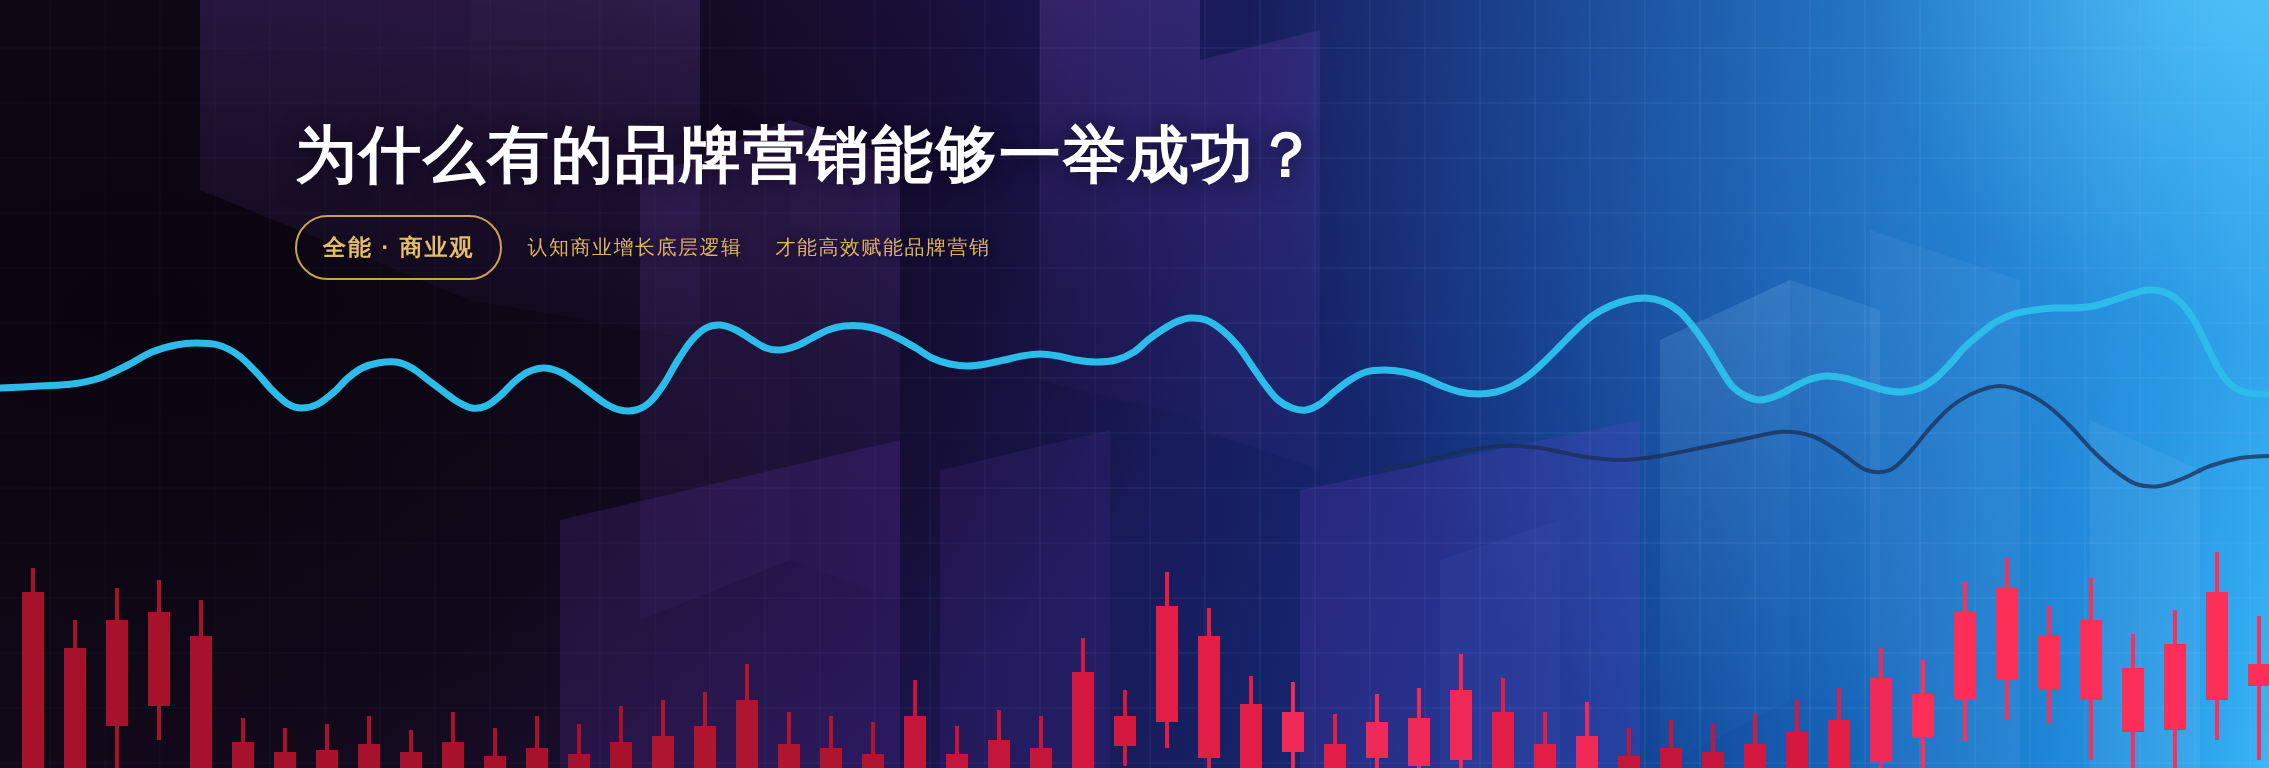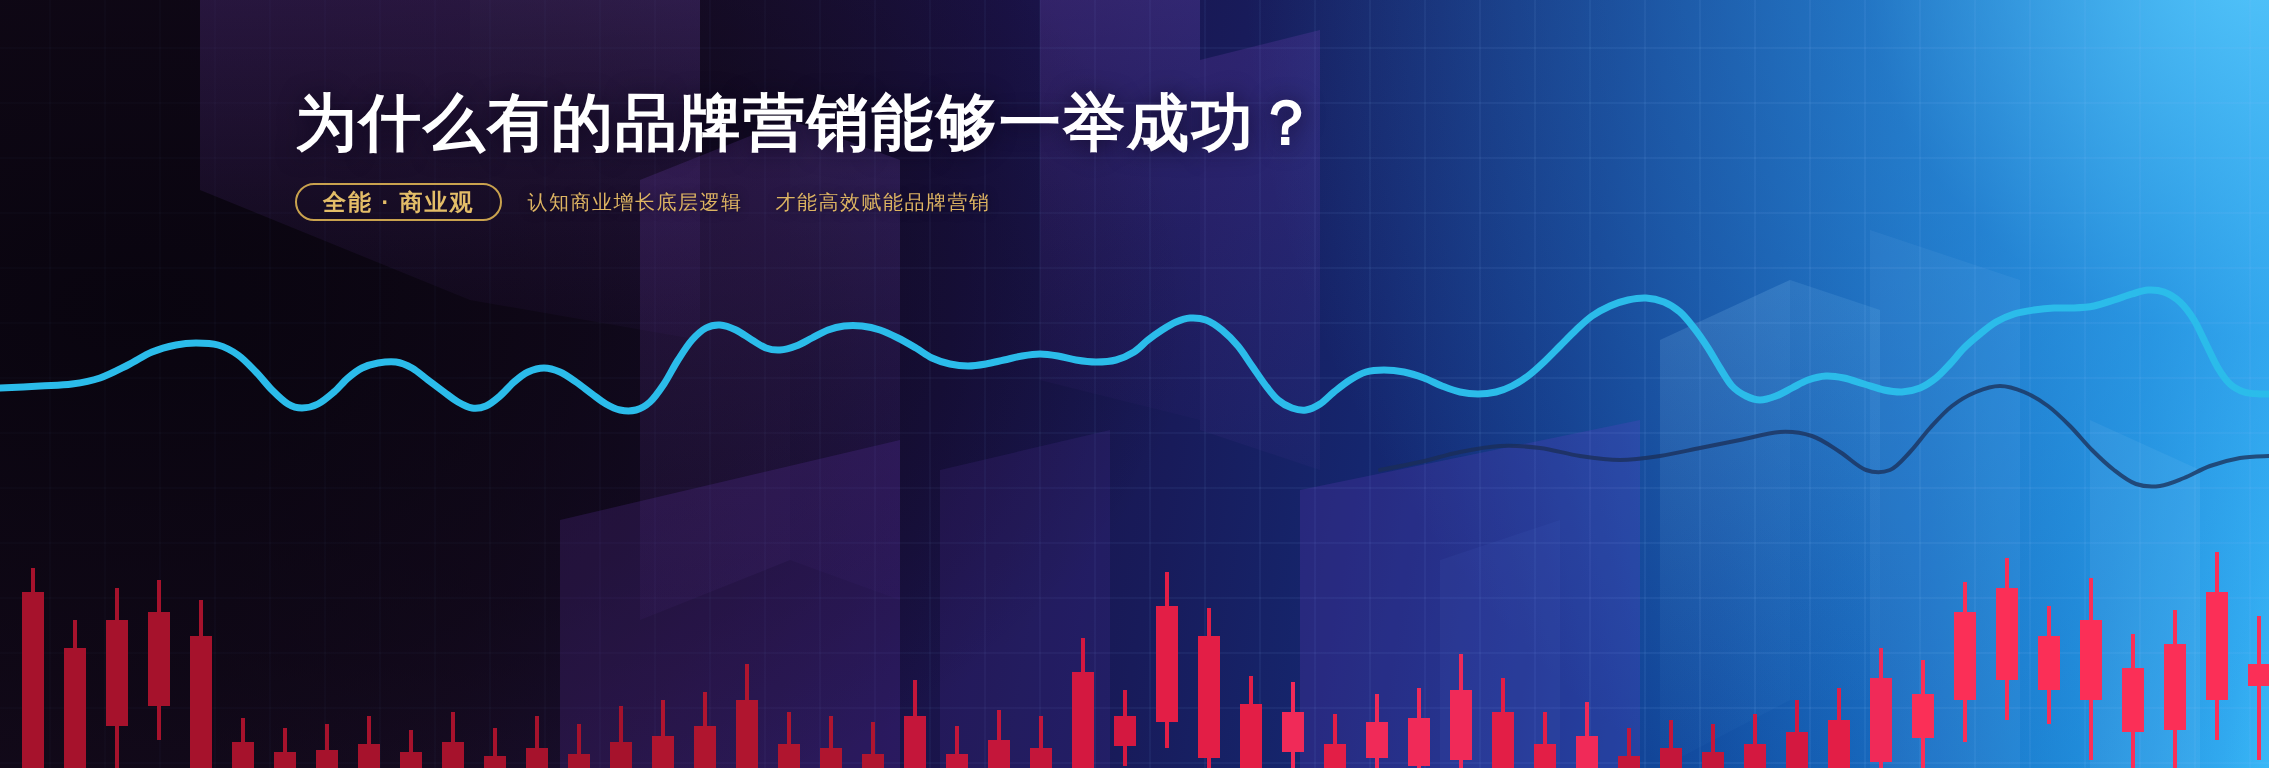--- a/index.html
+++ b/index.html
@@ -49,36 +49,36 @@
     background-position:-6px -8px;
     mask-image:linear-gradient(100deg, rgba(0,0,0,.22) 0%, rgba(0,0,0,.30) 30%, rgba(0,0,0,.75) 58%, rgba(0,0,0,1) 78%, rgba(0,0,0,1) 100%);
     -webkit-mask-image:linear-gradient(100deg, rgba(0,0,0,.22) 0%, rgba(0,0,0,.30) 30%, rgba(0,0,0,.75) 58%, rgba(0,0,0,1) 78%, rgba(0,0,0,1) 100%);
   }
   .shapes, .chart-svg{
     position:absolute; inset:0; width:2269px; height:768px;
   }
 
   
   .content{
-    position:absolute; left:295px; top:88px;
+    position:absolute; left:295px; top:120px;
     z-index:9;
   }
   .title{
     font-size:62px; font-weight:700; color:#ffffff;
     letter-spacing:2px; line-height:1.12;
     white-space:nowrap;
     text-shadow:0 2px 22px rgba(10,4,24,.75);
   }
   .subrow{
     display:flex; align-items:center;
     margin-top:26px;
   }
   .badge{
     display:inline-flex; align-items:center; justify-content:center;
-    height:38px; padding:8px 26px;
+    height:65px; padding:8px 26px;
     border:2px solid #c9a24e; border-radius:999px;
     color:#e3bd68; font-size:23px; font-weight:700; letter-spacing:2px;
     white-space:nowrap;
     background:rgba(20,10,30,.25);
   }
   .subtitle{
     margin-left:25px;
     color:#ddb462; font-size:20px; letter-spacing:1.5px;
     white-space:nowrap;
     text-shadow:0 1px 10px rgba(10,4,24,.6);

